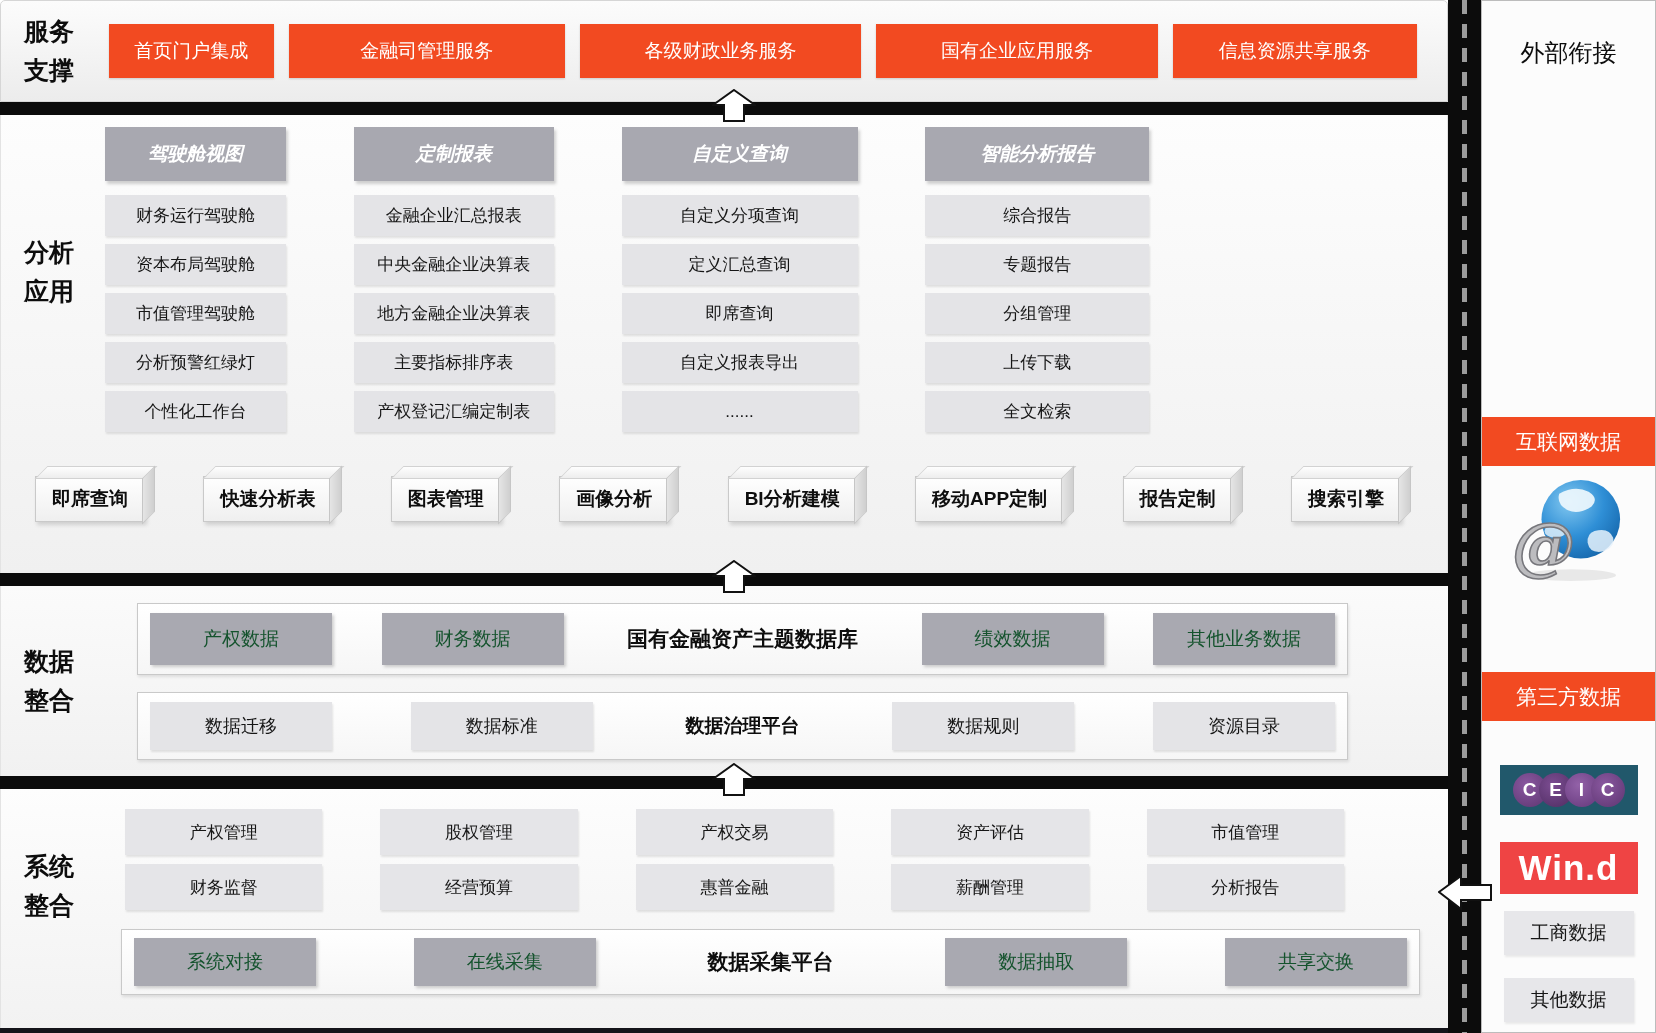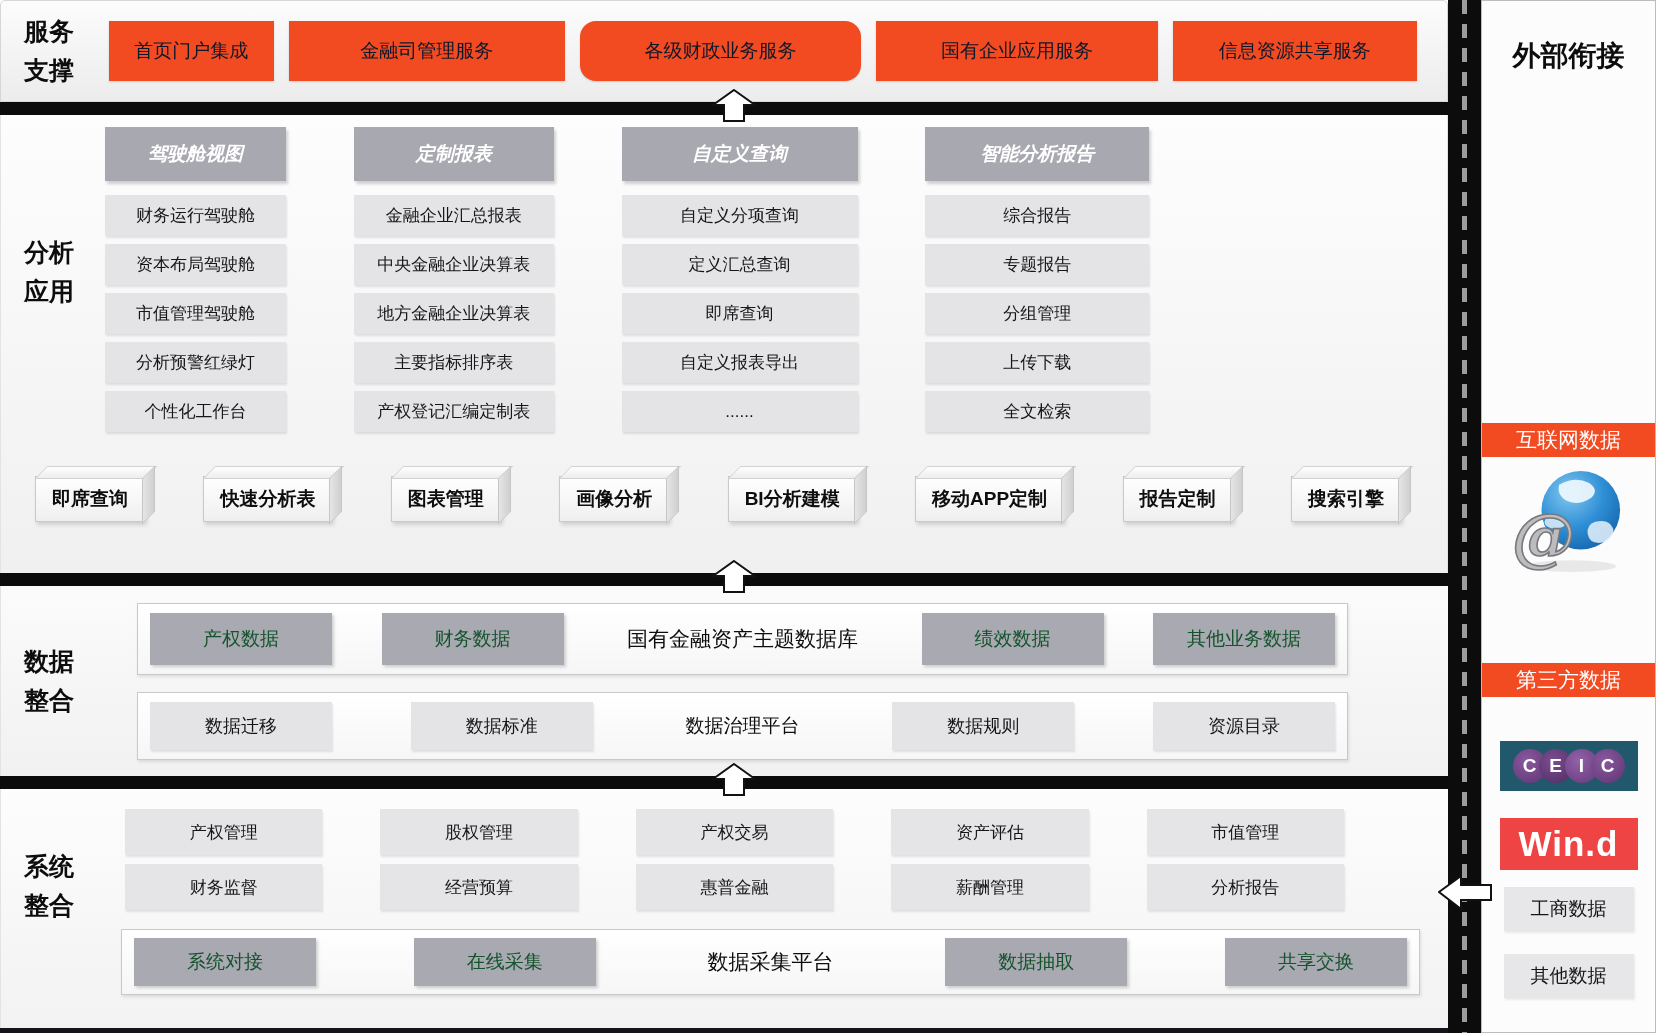--- a/index.html
+++ b/index.html
@@ -10,22 +10,22 @@
   
   .main-col { width:1448px; display:flex; flex-direction:column; }
 
   .hbar { height:13px; background:#0b0b0b; position:relative; z-index:2; }
   .up-arrow { position:absolute; left:712px; top:-13px; width:44px; height:33px; }
 
   
   .svc { height:102px; background:linear-gradient(180deg,#fcfcfc,#ececec); border:1px solid #d6d6d6; border-radius:5px 5px 0 0; display:flex; align-items:center; }
   .side-label { width:96px; flex:0 0 96px; text-align:center; font-weight:bold; font-size:25px; color:#0d0d0d; line-height:1.55; }
   .svc-buttons { flex:1; display:flex; gap:15px; padding:0 30px 0 12px; }
-  .svc-btn { height:60px; background:#f24a21; color:#0f172a; font-size:19px; display:flex; align-items:center; justify-content:center; box-shadow:0 1px 2px rgba(0,0,0,.15); }
-  .svc-btn.b0{flex:1.55;} .svc-btn.b1{flex:2.6;} .svc-btn.b2{flex:2.65;border-radius:16px;} .svc-btn.b3{flex:2.65;} .svc-btn.b4{flex:2.3;}
+  .svc-btn { height:54px; background:#f24a21; color:#ffffff; font-size:19px; display:flex; align-items:center; justify-content:center; box-shadow:0 1px 2px rgba(0,0,0,.15); }
+  .svc-btn.b0{flex:1.55;} .svc-btn.b1{flex:2.6;} .svc-btn.b2{flex:2.65;} .svc-btn.b3{flex:2.65;} .svc-btn.b4{flex:2.3;}
 
   
   .analysis { height:458px; background:linear-gradient(180deg,#fdfdfd,#f0f0f0); border-left:1px solid #e3e3e3; border-right:1px solid #e3e3e3; display:flex; flex-direction:column; }
   .a-top { display:flex; }
   .a-label { margin-top:118px; }
   .columns { flex:1; display:grid; grid-template-columns:181px 200px 236px 224px 186px; justify-content:space-between; padding:12px 44px 0 8px; }
   .col-header { height:54px; background:#a8a8b0; color:#fff; font-weight:bold; font-size:19px; display:flex; align-items:center; justify-content:center; margin-bottom:14px; box-shadow:2px 3px 3px rgba(0,0,0,.18);font-style:italic; }
   .col-item { height:41px; background:#e4e4e7; color:#161616; font-size:17px; display:flex; align-items:center; justify-content:center; margin-bottom:8px; box-shadow:1px 2px 2px rgba(0,0,0,.10); }
 
   .tools { display:flex; justify-content:space-between; align-items:flex-end; margin:36px 46px 0 34px; }
@@ -33,42 +33,42 @@
   .tool::before { content:""; position:absolute; top:-11px; left:5px; width:100%; height:11px; background:linear-gradient(180deg,#fefefe,#ededed); border:1px solid #d2d2d2; transform:skewX(-45deg); }
   .tool::after { content:""; position:absolute; top:-5px; right:-11px; width:11px; height:100%; background:linear-gradient(90deg,#e5e5e5,#cfcfcf); border:1px solid #c6c6c6; transform:skewY(-45deg); }
 
   
   .data-int { height:190px; background:linear-gradient(180deg,#fbfbfb,#f1f1f1); border-left:1px solid #e3e3e3; display:flex; align-items:center; }
   .di-rows { flex:1; margin:0 100px 0 40px; }
   .di-row { border:1px solid #c9c9c9; background:linear-gradient(180deg,#ffffff,#f6f6f6); box-shadow:1px 2px 3px rgba(0,0,0,.10); display:grid; grid-template-columns:182px 182px auto 182px 182px; justify-content:space-between; align-items:center; padding:9px 12px; }
   .di-row.first { margin-bottom:17px; }
   .d-box { height:52px; background:#a9a9b1; color:#14532d; font-weight:normal; font-size:19px; display:flex; align-items:center; justify-content:center; box-shadow:2px 2px 3px rgba(0,0,0,.18); }
   .l-box { height:48px; background:#e4e4e7; color:#161616; font-size:18px; display:flex; align-items:center; justify-content:center; box-shadow:1px 2px 2px rgba(0,0,0,.10); }
-  .di-title { text-align:center; font-weight:normal; color:#0d0d0d; font-size:21px; padding:0 14px; white-space:nowrap; }
+  .di-title { text-align:center; font-weight:bold; color:#0d0d0d; font-size:21px; padding:0 14px; white-space:nowrap; }
   .di-title.small { font-size:19px; }
 
   
   .sys-int { flex:1; background:linear-gradient(180deg,#fdfdfd,#f2f2f2); border-left:1px solid #e3e3e3; display:flex; }
   .s-label { margin-top:58px; }
   .sys-main { flex:1; padding:20px 104px 0 28px; }
   .sys-grid { display:grid; grid-template-columns:repeat(5,1fr); gap:9px 58px; margin-bottom:19px; }
   .sys-box { height:46px; background:#e5e5e8; color:#161616; font-size:17px; display:flex; align-items:center; justify-content:center; box-shadow:1px 2px 2px rgba(0,0,0,.10); }
   .collect { margin:0 -76px 0 -4px; padding:8px 12px; }
   .collect .d-box { height:48px; }
   .bottom-line { height:5px; background:#14141a; margin-top:auto; }
 
   
   .divider { width:33px; background:#0c0c0c; position:relative; flex:0 0 33px; }
   .divider .dash { position:absolute; left:14px; top:0; bottom:0; width:5px; background:repeating-linear-gradient(to bottom,#9c9c9c 0 14px,transparent 14px 24px); }
   .left-arrow { position:absolute; left:1438px; top:874px; width:54px; height:37px; z-index:5; }
 
   
   .right-panel { flex:1; border:1px solid #bcbcbc; background:#fcfcfc; display:flex; flex-direction:column; align-items:center; }
-  .rp-title { margin-top:36px; font-size:28px; font-weight:bold; color:#0d0d0d; }
-  .rp-tag { width:100%; height:34px; background:#f24a21; color:#fff; font-size:21px; display:flex; align-items:center; justify-content:center; }
+  .rp-title { margin-top:36px; font-size:24px; font-weight:normal; color:#0d0d0d; }
+  .rp-tag { width:100%; height:49px; background:#f24a21; color:#fff; font-size:21px; display:flex; align-items:center; justify-content:center; }
   .rp-tag.internet { margin-top:348px; }
   .rp-tag.third { margin-top:86px; }
   .globe-wrap { margin-top:8px; height:112px; display:flex; align-items:center; }
   .ceic { margin-top:44px; width:138px; height:50px; background:#21586b; display:flex; align-items:center; justify-content:center; }
   .ceic span { width:34px; height:34px; margin:0 -4px; border-radius:50%; background:radial-gradient(circle at 40% 35%,#8a58a0,#5d3570); color:#fff; font-weight:bold; font-size:19px; display:flex; align-items:center; justify-content:center; }
   .ceic span:nth-child(2){ background:radial-gradient(circle at 40% 35%,#7c4d92,#4e2c60);}
   .ceic span:nth-child(3){ background:radial-gradient(circle at 40% 35%,#9362a8,#63377a);}
   .wind { margin-top:27px; width:138px; height:52px; background:#ef4444; color:#fff; font-weight:bold; font-size:35px; display:flex; align-items:center; justify-content:center; letter-spacing:1px; }
   .rp-box { margin-top:17px; width:130px; height:44px; background:#e7e7ea; color:#161616; font-size:19px; display:flex; align-items:center; justify-content:center; box-shadow:1px 2px 2px rgba(0,0,0,.08); }
   .rp-box.last { margin-top:23px; }

